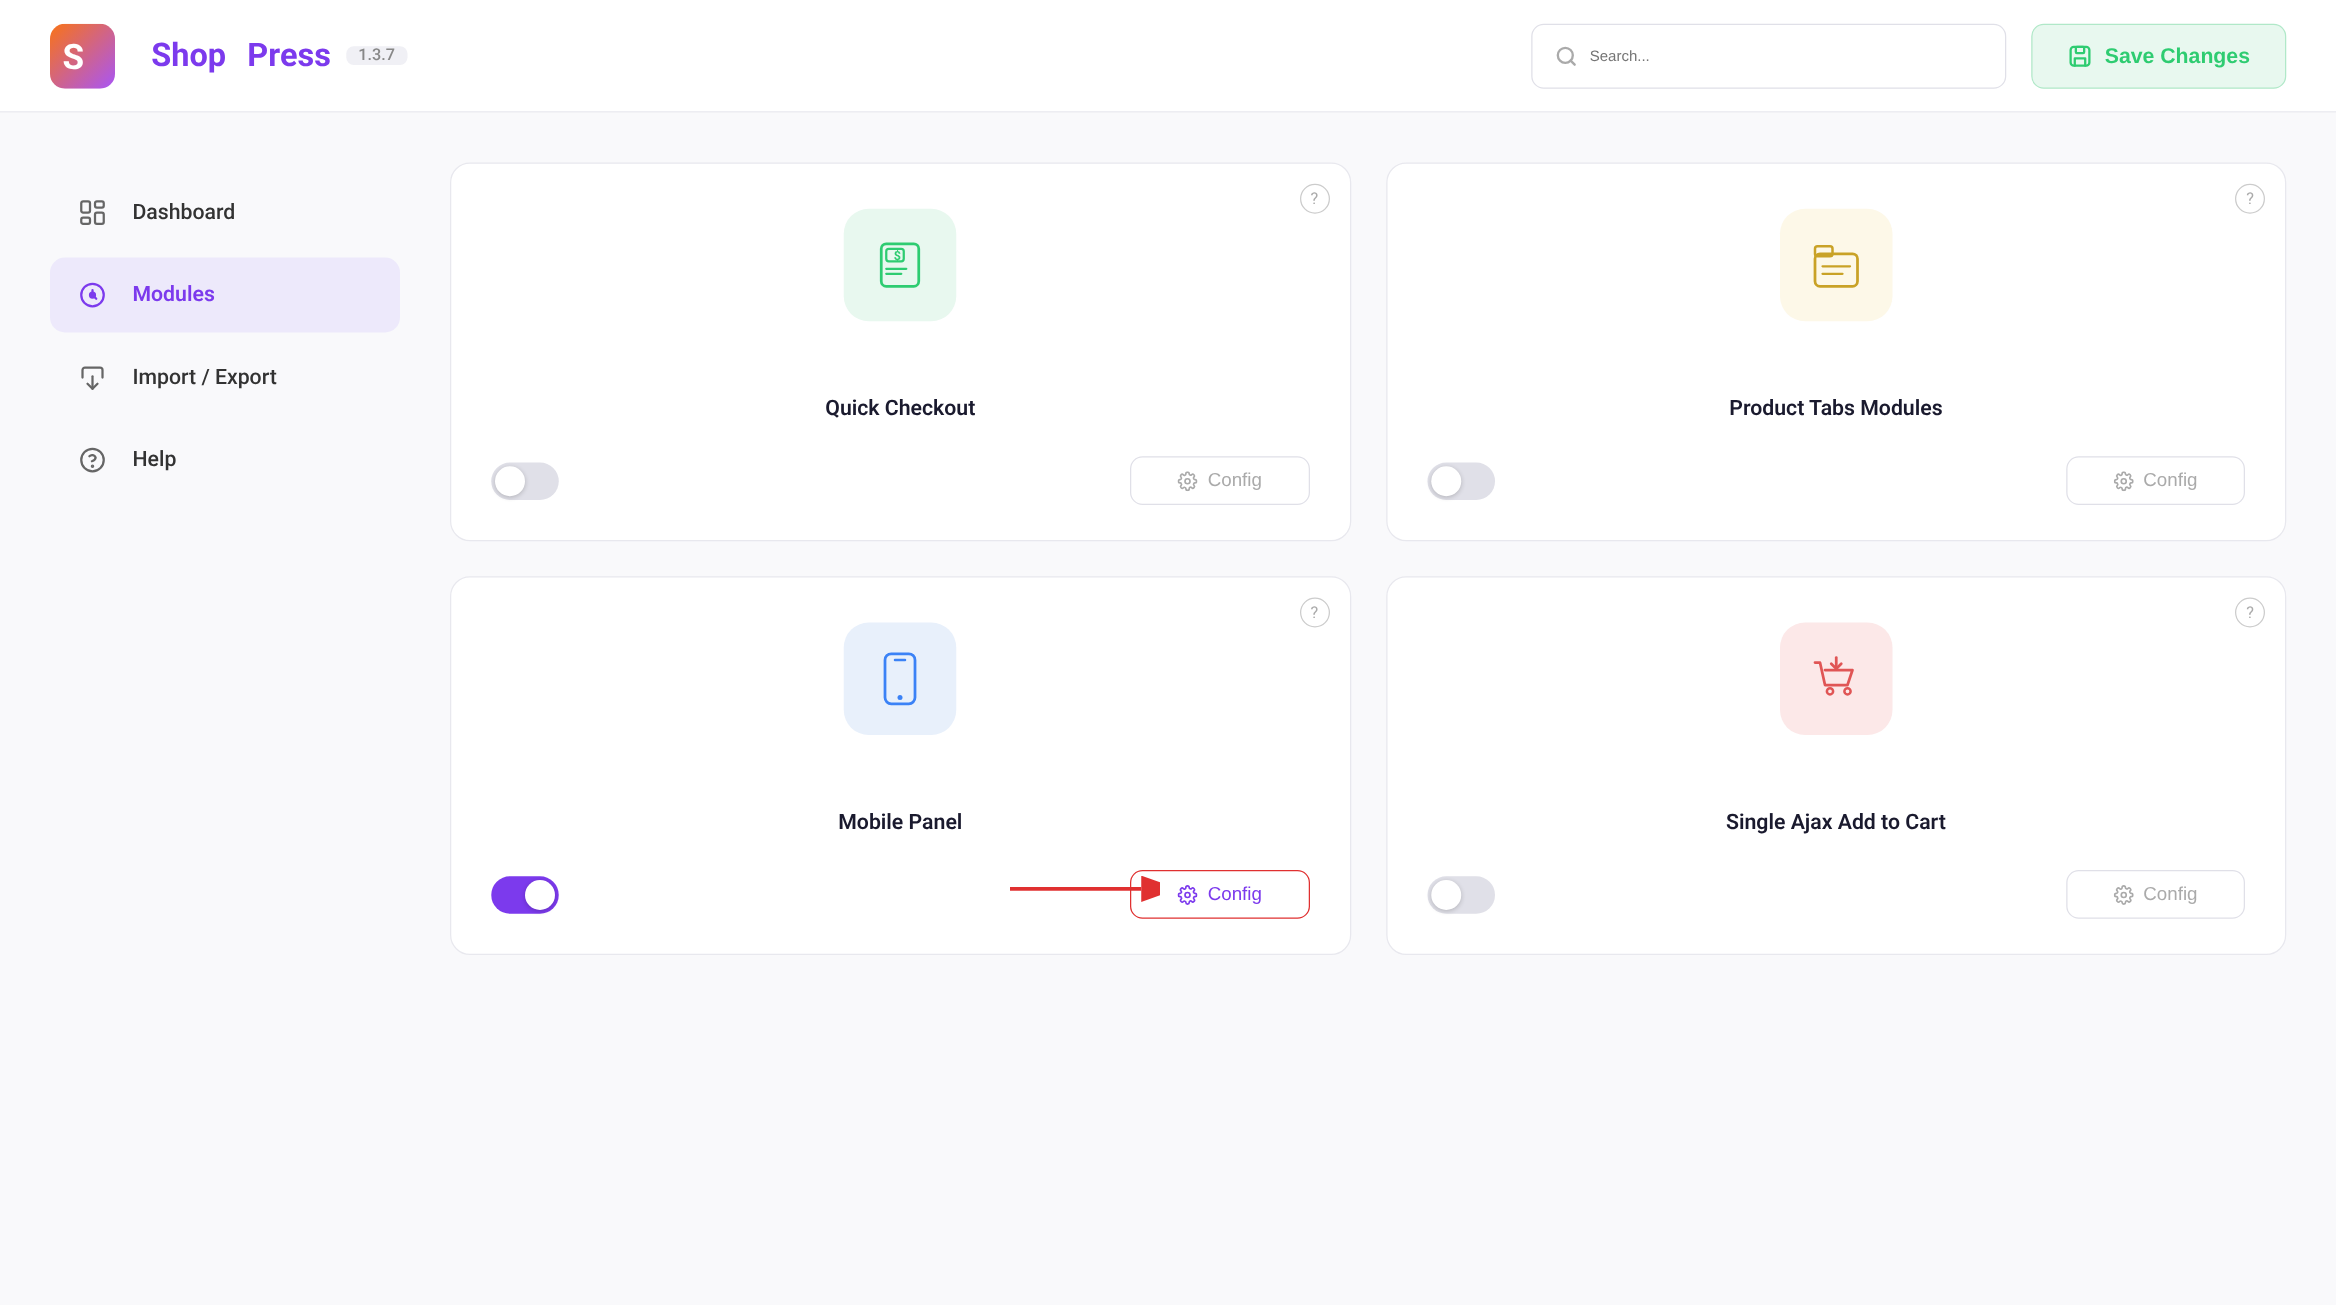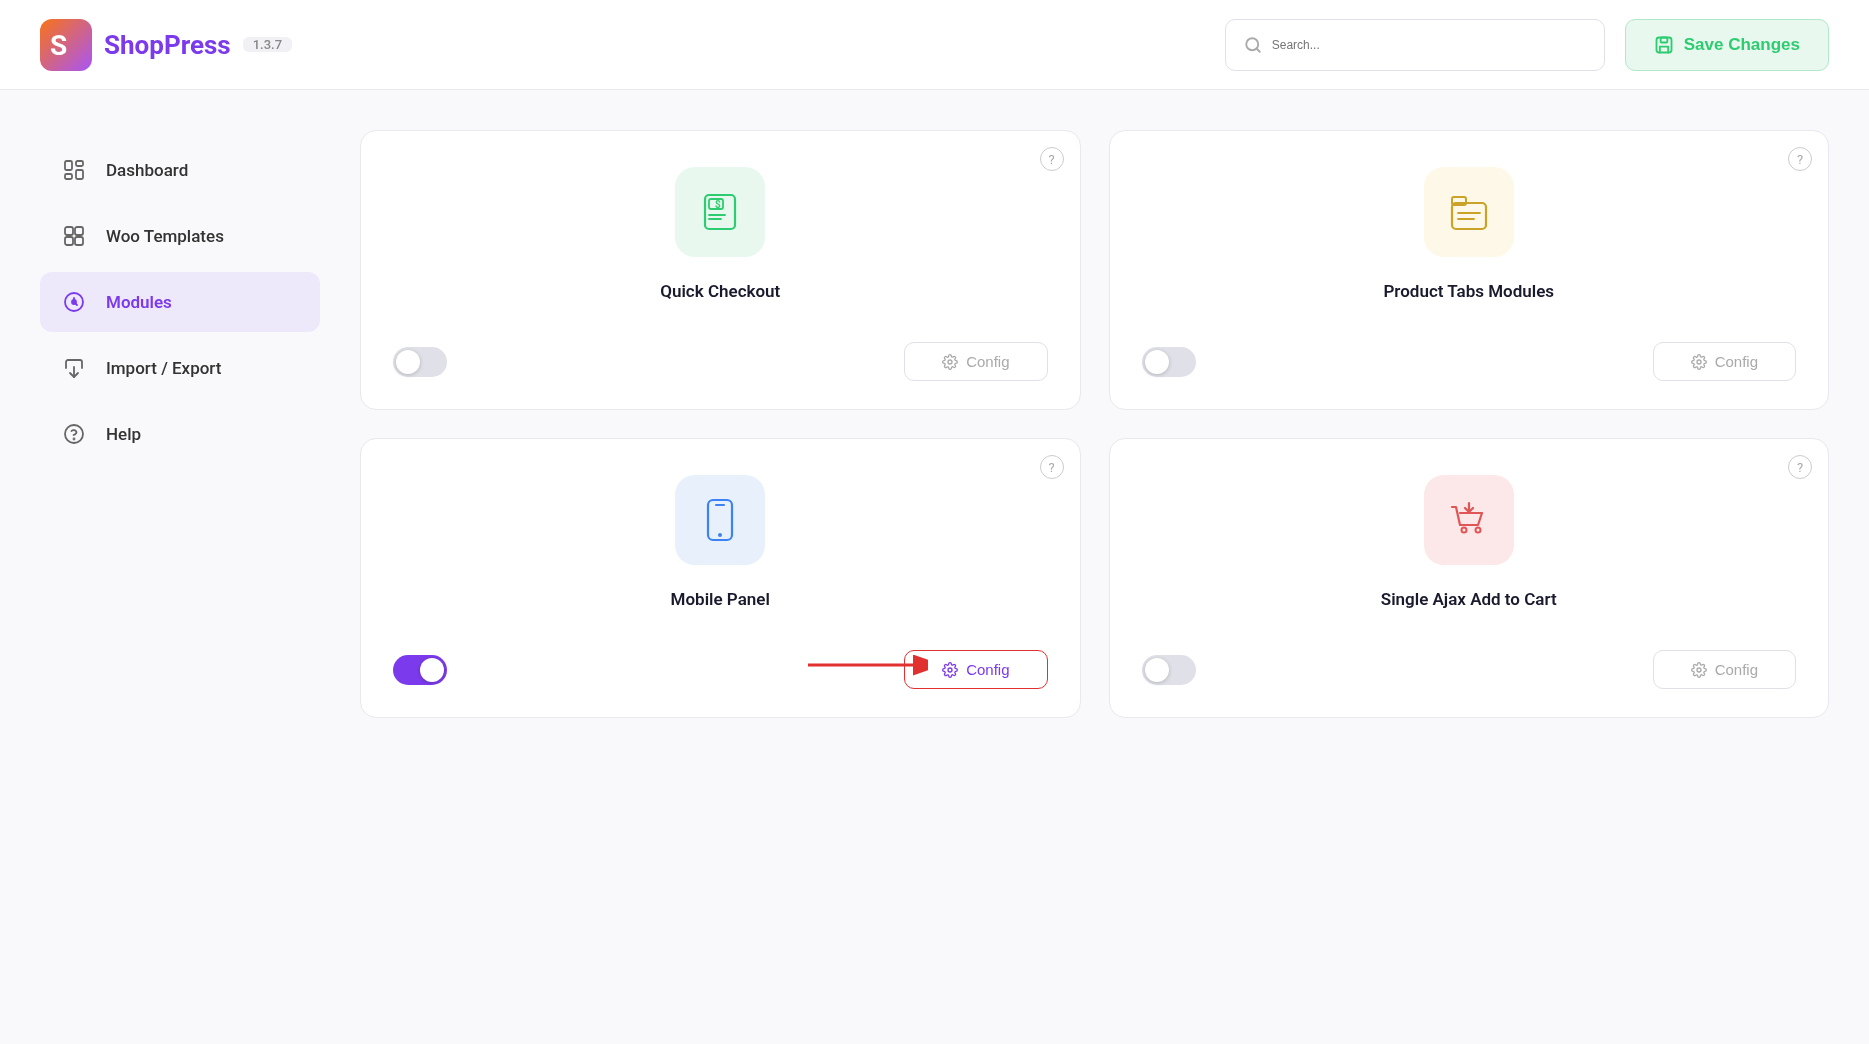--- a/index.html
+++ b/index.html
@@ -31,20 +31,21 @@
       width: 52px;
       height: 52px;
     }
     .logo-text {
       font-size: 26px;
       font-weight: 700;
       color: #1a1a2e;
     }
     .logo-text span {
       color: #7c3aed;
+      margin-left: 17px;
     }
     .version-badge {
       background: #f0f0f5;
       border-radius: 6px;
       padding: 0 10px;
       font-size: 13px;
       color: #888;
       font-weight: 500;
     }
     .header-spacer { flex: 1; }
@@ -178,20 +179,21 @@
     .card-icon-wrap.yellow { background: #fdf8e8; }
     .card-icon-wrap.blue { background: #e8f0fb; }
     .card-icon-wrap.pink { background: #fce8e8; }
 
     .card-title {
       font-size: 17px;
       font-weight: 600;
       color: #1a1a2e;
       margin-bottom: auto;
       text-align: center;
+      margin-top: 36px;
     }
     .card-footer {
       display: flex;
       align-items: center;
       justify-content: space-between;
       width: 100%;
       margin-top: 28px;
     }
 
     
@@ -294,31 +296,20 @@
         <svg width="24" height="24" viewBox="0 0 24 24" fill="none" stroke="currentColor" stroke-width="1.8" stroke-linecap="round" stroke-linejoin="round">
           <rect x="3" y="3" width="7" height="9" rx="1.5"></rect>
           <rect x="14" y="3" width="7" height="5" rx="1.5"></rect>
           <rect x="14" y="12" width="7" height="9" rx="1.5"></rect>
           <rect x="3" y="16" width="7" height="5" rx="1.5"></rect>
         </svg>
       </span>
       <span>Dashboard</span>
     </div>
 
-    <div class="sidebar-item">
-      <span class="sidebar-icon">
-        <svg width="24" height="24" viewBox="0 0 24 24" fill="none" stroke="currentColor" stroke-width="1.8" stroke-linecap="round" stroke-linejoin="round">
-          <rect x="3" y="3" width="8" height="8" rx="2"></rect>
-          <rect x="13" y="3" width="8" height="8" rx="2"></rect>
-          <rect x="3" y="13" width="8" height="8" rx="2"></rect>
-          <rect x="13" y="13" width="8" height="8" rx="2"></rect>
-        </svg>
-      </span>
-      <span>Woo Templates</span>
-    </div>
 
     <div class="sidebar-item active">
       <span class="sidebar-icon">
         <svg width="24" height="24" viewBox="0 0 24 24" fill="none" stroke="#7c3aed" stroke-width="1.8" stroke-linecap="round" stroke-linejoin="round">
           <circle cx="12" cy="12" r="9"></circle>
           <path d="M12 8v4l3 3"></path>
           <circle cx="12" cy="12" r="2" fill="#7c3aed"></circle>
         </svg>
       </span>
       <span style="color:#7c3aed">Modules</span>

